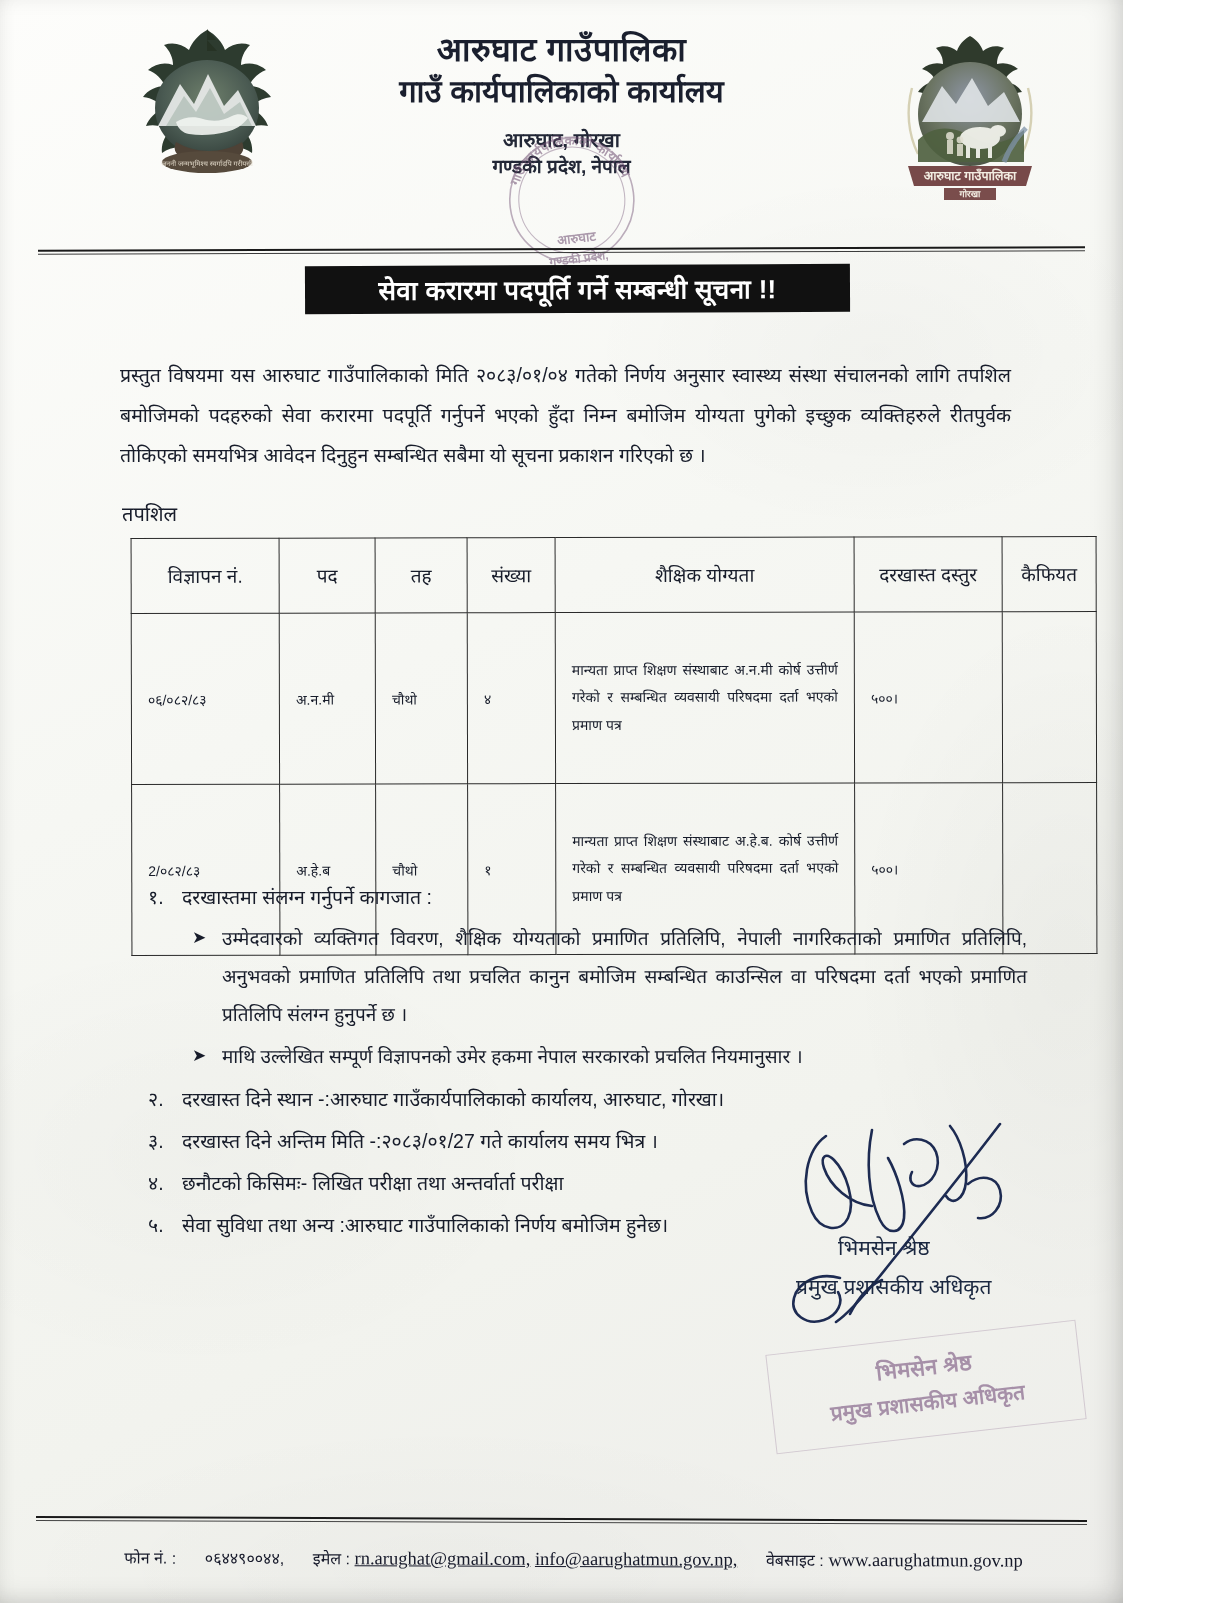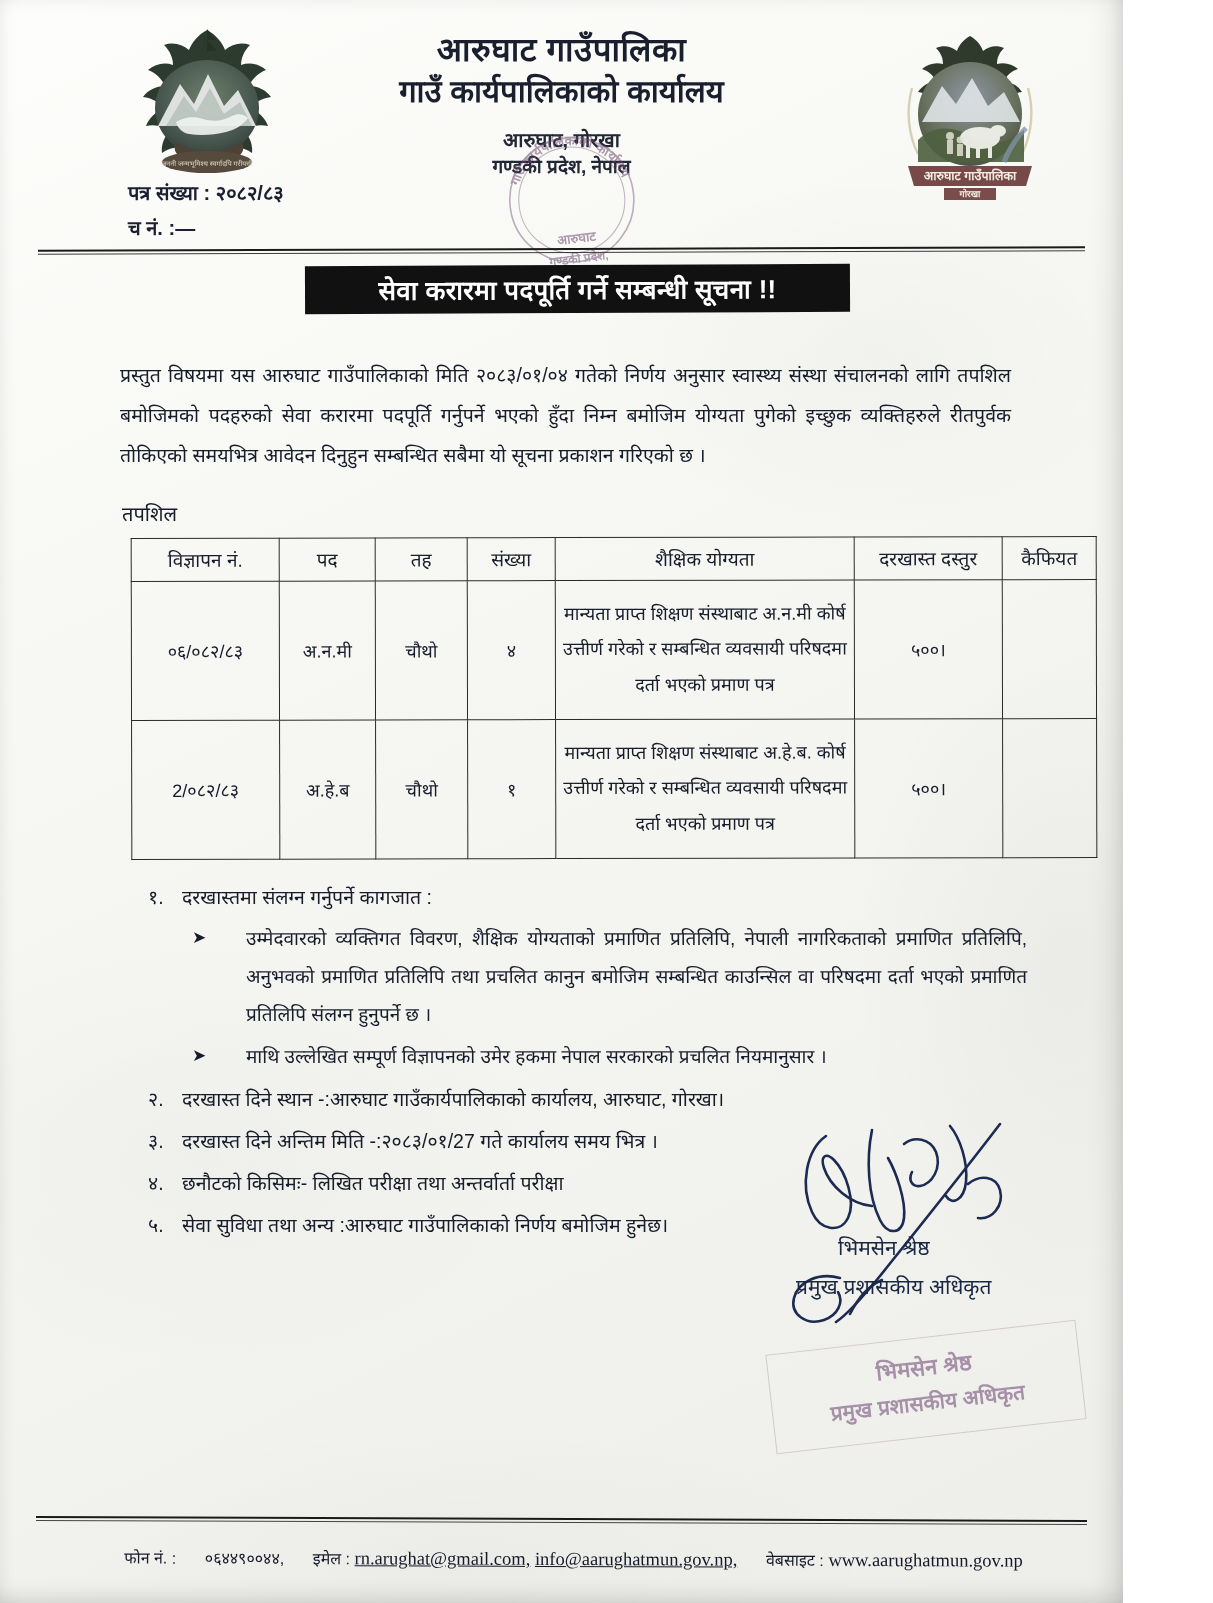--- a/index.html
+++ b/index.html
@@ -192,32 +192,31 @@
   }
   table.vac {
     border-collapse: collapse;
     width: 100%;
     table-layout: fixed;
   }
   table.vac th, table.vac td {
     border: 1.4px solid #2a2a2a;
     font-family: "Liberation Sans", sans-serif;
     color: #171c2a;
-    padding: 0;
+    padding: 16px;
   }
   table.vac th {
     height: 42px;
     font-size: 19px;
     font-weight: 400;
     text-align: center;
     vertical-align: middle;
   }
   table.vac td {
-    font-size: 18px;
-    text-align: center;
+    font-size: 14px;
     vertical-align: middle;
     height: 138px;
   }
   td.qual {
     text-align: justify;
     text-justify: inter-word;
     padding: 8px 9px 6px 10px;
     line-height: 1.95;
     font-size: 18.5px;
     vertical-align: top;
@@ -262,21 +261,20 @@
   }
   .sub-mark {
     flex: 0 0 30px;
     font-size: 17px;
     line-height: 2.1;
   }
   .sub-text {
     flex: 1 1 auto;
     text-align: justify;
     text-justify: inter-word;
-    margin-left: 24px;
   }
 
   
   .sign-area {
     position: absolute;
     left: 760px; top: 1108px;
     width: 330px; height: 330px;
   }
   .sign-svg {
     position: absolute;
@@ -480,24 +478,20 @@
         <path d="M24 136 L148 136 L142 156 L30 156 Z" fill="#6b3a3a" opacity="0.92"></path>
         <text x="86" y="150" font-family="'Liberation Sans',sans-serif" font-size="12.5" font-weight="700" fill="#f2ece1" text-anchor="middle">आरुघाट गाउँपालिका</text>
         <rect x="60" y="158" width="52" height="12" fill="#6b3a3a" opacity="0.9"></rect>
         <text x="86" y="167" font-family="'Liberation Sans',sans-serif" font-size="9" font-weight="700" fill="#f2ece1" text-anchor="middle">गोरखा</text>
       </svg>
     </div>
 
     <div class="speck">।।</div>
   </div>
 
-  <div class="refs">
-    <div>पत्र संख्या : २०८२/८३</div>
-    <div>च नं. :—</div>
-  </div>
 
   <div class="rule-double">
     <div class="r1"></div>
     <div class="r2"></div>
   </div>
 
   <div class="title-banner">
     <span>सेवा करारमा पदपूर्ति गर्ने सम्बन्धी सूचना !!</span>
   </div>
 

